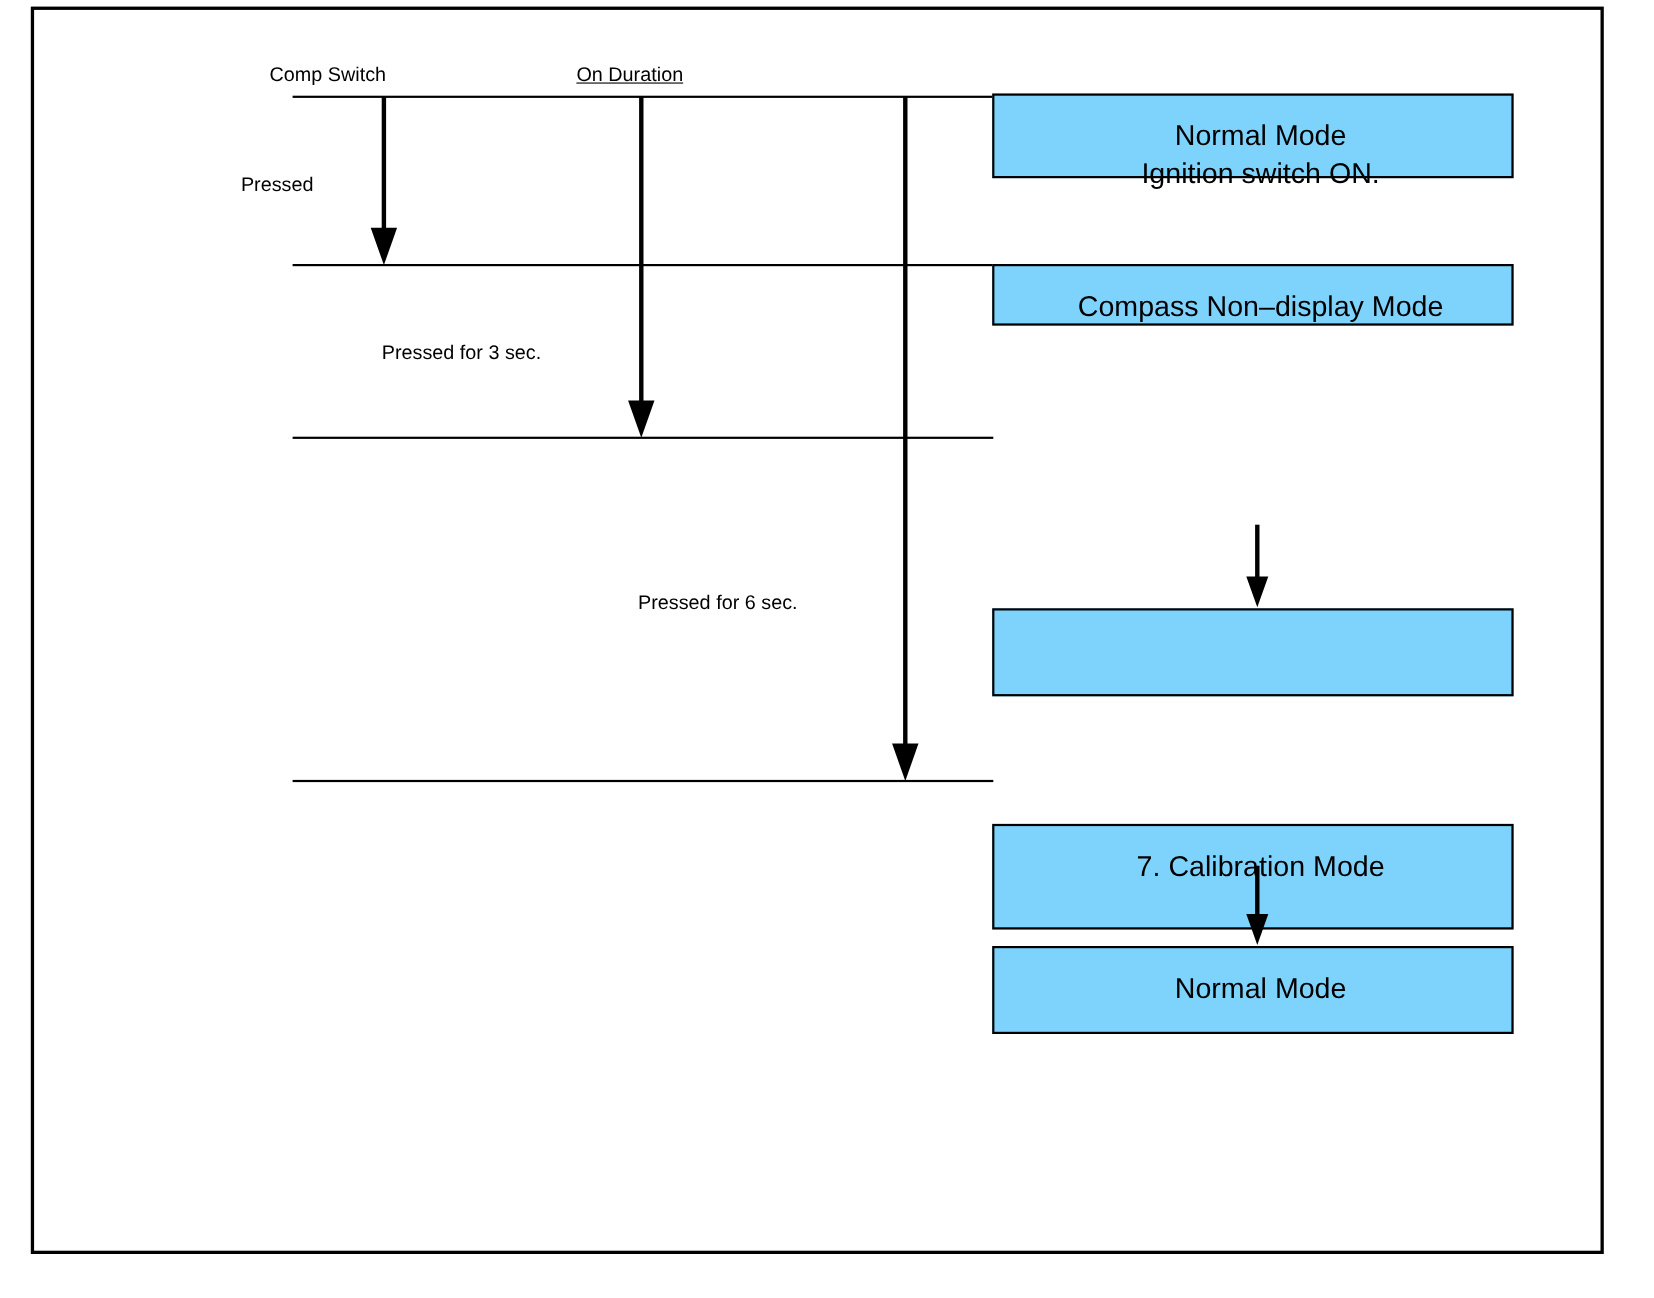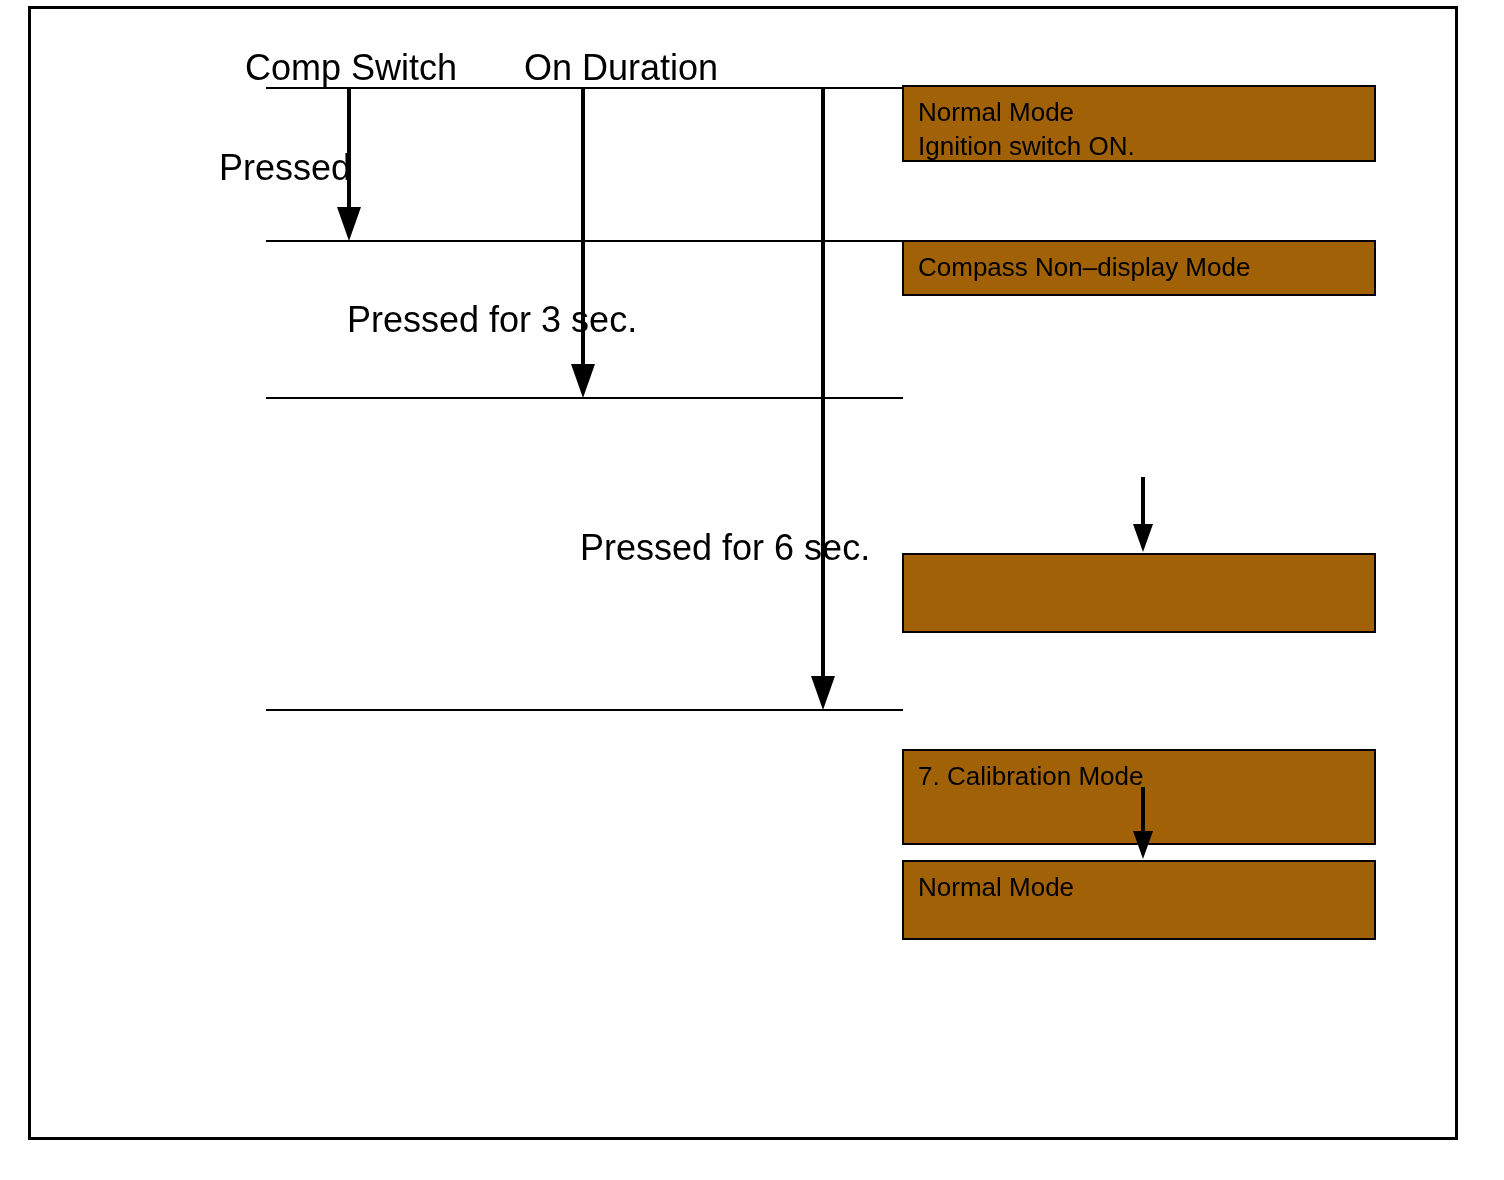--- a/index.html
+++ b/index.html
@@ -49,51 +49,52 @@
   }
   .arrowhead.small {
     border-left: 10px solid transparent;
     border-right: 10px solid transparent;
     border-top: 28px solid #000000;
   }
   .mode-box {
     position: absolute;
     border: 2px solid #000000;
     box-sizing: border-box;
-    background: #a16207;
-    padding: 8px 0 0 14px;
+    background: #7dd3fc;
+    padding: 19px 0 0 14px;
+    text-align: center;
   }
   .mode-box .line {
     font-size: 26px;
     line-height: 34px;
     color: #000000;
     white-space: nowrap;
   }
   .label {
     position: absolute;
-    font-size: 36px;
+    font-size: 18px;
     line-height: 32px;
     color: #000000;
     white-space: nowrap;
   }
   .label.two-line {
     white-space: normal;
     line-height: 37px;
   }
 </style>
 </head>
 <body>
 
 <div id="canvas">
 
   <div id="outer-frame"></div>
 
   <div class="label" style="left:245px; top:52px;">Comp Switch</div>
 
-  <div class="label" style="left:524px; top:52px;">On Duration</div>
+  <div class="label" style="left:524px; top:52px;text-decoration:underline;">On Duration</div>
 
   <div class="hline" style="left:266px; top:87px; width:637px;"></div>
 
   <div class="hline" style="left:266px; top:240px; width:637px;"></div>
 
   <div class="hline" style="left:266px; top:397px; width:637px;"></div>
 
   <div class="hline" style="left:266px; top:709px; width:637px;"></div>
 
   <div class="vline" style="left:347px; top:88px; height:125px;"></div>

